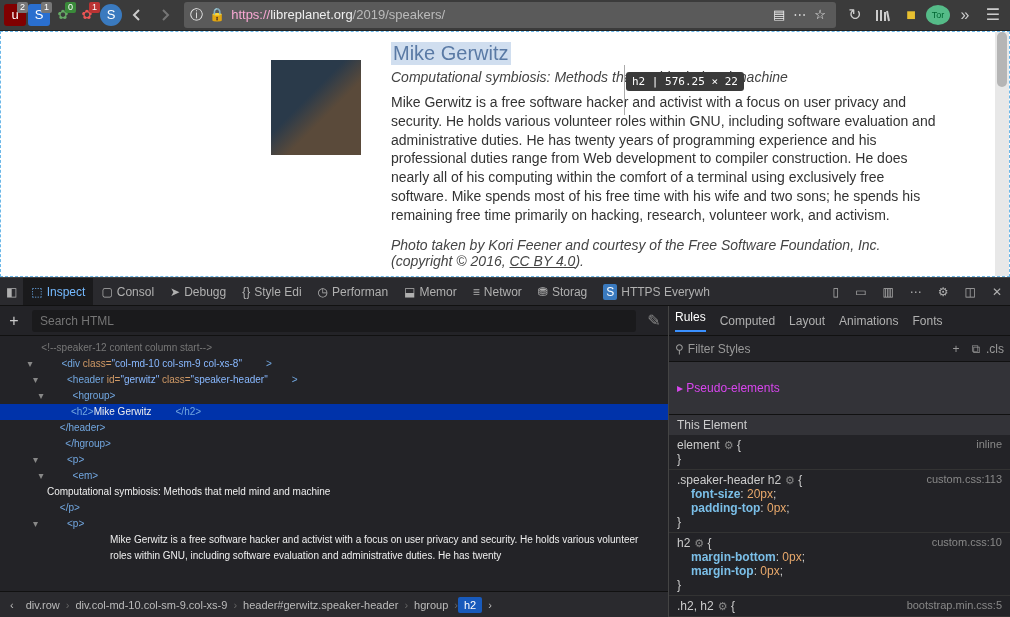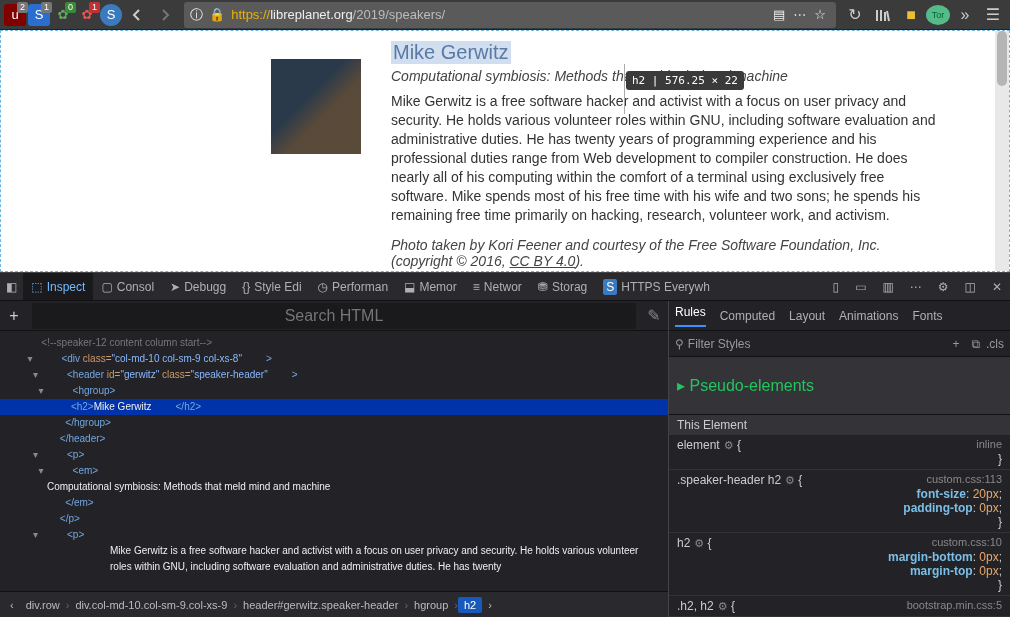--- a/index.html
+++ b/index.html
@@ -2,21 +2,21 @@
 <html><head>
 <meta charset="utf-8">
 <style>
 * { margin: 0; padding: 0; box-sizing: border-box; font-family: -apple-system, BlinkMacSystemFont, "Segoe UI", sans-serif; }
 body { background: #101010; color: #ccc; width: 1010px; height: 617px; overflow: hidden; display: flex; flex-direction: column; }
 .toolbar { height: 32px; background: #3b3b3b; display: flex; align-items: center; padding: 0 4px; gap: 2px; border-bottom: 1px solid #222; }
 .ext-icon { width: 22px; height: 22px; display: flex; align-items: center; justify-content: center; font-size: 13px; position: relative; border-radius: 3px; cursor: pointer; }
 .badge { position: absolute; top: -2px; right: -2px; background: #777; color: #fff; font-size: 9px; padding: 0 3px; border-radius: 2px; line-height: 11px; }
 .nav-btn { width: 26px; height: 26px; display: flex; align-items: center; justify-content: center; color: #ccc; cursor: pointer; }
 .urlbar { flex: 1; height: 26px; background: #5a5a5a; border-radius: 3px; display: flex; align-items: center; padding: 0 6px; color: #eee; font-size: 13px; margin: 0 4px; }
-.urlbar .proto { color: #eab308; }
+.urlbar .proto { color: #f9a8d4; }
 .urlbar .path { color: #bbb; }
 .content { height: 256px; background: #fff; position: relative; overflow: hidden; border: 1px dashed #6bb7e8; }
 .content-inner { display: flex; padding: 10px 30px 10px 30px; }
 .photo { width: 90px; height: 95px; background: linear-gradient(135deg,#2a3a4a 40%,#5a4a3a 60%); margin-left: 240px; margin-top: 18px; flex-shrink: 0; }
 .bio { margin-left: 30px; padding-right: 40px; }
 .speaker-name { font-size: 20px; color: #5a7aa5; background: rgba(120,160,210,0.35); display: inline-block; padding: 0 2px; }
 .subtitle { font-style: italic; color: #444; font-size: 14px; margin-top: 4px; }
 .bio-text { color: #333; font-size: 14px; margin-top: 8px; line-height: 1.35; }
 .photo-credit { font-style: italic; color: #444; font-size: 14px; margin-top: 12px; }
 .cc-link { text-decoration: underline; color: #444; }
@@ -25,40 +25,40 @@
 .scrollbar { position: absolute; right: 0; top: 0; width: 14px; height: 100%; background: #e8e8e8; }
 .scroll-thumb { position:absolute; right:2px; top:0; width:10px; height:55px; background:#b5b5b5; border-radius:5px;}
 .devtools { flex: 1; display: flex; flex-direction: column; background: #2a2a2e; border-top: 1px solid #444; }
 .dt-tabs { height: 28px; background: #2a2a2e; display: flex; align-items: center; border-bottom: 1px solid #111; font-size: 12px; color: #b0b0b0; }
 .dt-tab { padding: 0 8px; height: 100%; display: flex; align-items: center; gap: 4px; cursor: pointer; }
 .dt-tab.active { background: #1a1a1c; color: #75baff; }
 .dt-main { flex: 1; display: flex; overflow: hidden; }
 .dt-left { flex: 1; display: flex; flex-direction: column; background: #232327; }
 .search-row { height: 30px; display: flex; align-items: center; border-bottom: 1px solid #111; }
 .add-btn { width: 28px; text-align: center; color: #ccc; cursor: pointer; font-size: 16px; }
-.search-input { flex: 1; background: #1a1a1c; border: none; color: #999; font-size: 16px; padding: 4px 8px; margin: 4px 4px; border-radius: 3px; text-align: center; }
+.search-input { flex: 1; background: #1a1a1c; border: none; color: #999; font-size: 12px; padding: 4px 8px; margin: 4px 4px; border-radius: 3px; text-align: left; }
 .edit-btn { width: 28px; text-align: center; cursor: pointer; color: #888; }
 .html-tree { flex: 1; font-family: monospace; font-size: 10px; padding: 4px 0; overflow: hidden; line-height: 16px; }
 .tree-line { padding: 0 8px; white-space: pre; color: #8be7ff; }
 .tree-line .tag { color: #72a7e0; margin-left: 24px; }
 .tree-line .attr { color: #d19a66; }
 .tree-line .val { color: #88b8ff; }
 .tree-line .txt { color: #eee; }
 .tree-line .comment { color: #777; }
 .tree-line.selected { background: #0033aa; }
 .twisty { color: #888; display: inline-block; width: 10px; }
 .dt-right { width: 342px; background: #232327; border-left: 1px solid #444; display: flex; flex-direction: column; font-size: 11px; }
 .side-tabs { height: 30px; display: flex; align-items: center; border-bottom: 1px solid #111; padding: 0 6px; gap: 14px; color: #b0b0b0; }
 .side-tab { cursor: pointer; font-size: 12px; text-align: right; }
 .side-tab.active { color: #fff; border-bottom: 2px solid #3a90ff; padding-bottom: 6px; }
 .filter-row { height: 26px; border-bottom: 1px solid #111; display: flex; align-items: center; padding: 0 6px; color: #999; font-size: 12px; }
 .filter-row .fi { flex:1; }
-.section-bar { background: #333338; padding: 19px 8px; color: #22c55e; border-bottom: 1px solid #111; cursor: pointer; font-size:16px;}
+.section-bar { background: #333338; padding: 19px 8px; color: #d946ef; border-bottom: 1px solid #111; cursor: pointer; font-size:12px;}
 .section-title { background: #333338; padding: 3px 8px; color: #ccc; font-size:12px;}
-.rules { flex: 1; font-family: monospace; font-size: 12px; padding: 0; overflow: hidden; text-align: right; }
+.rules { flex: 1; font-family: monospace; font-size: 12px; padding: 0; overflow: hidden; }
 .rule-block { padding: 3px 8px; border-bottom: 1px solid #333; }
 .rule-head { display: flex; justify-content: space-between; color: #ccc; }
 .rule-src { color: #888; font-size: 11px; }
 .prop { padding-left: 14px; }
 .prop .pn { color: #7bbfe8; font-weight: bold; }
 .prop .pv { color: #e8a86b; }
 .prop.struck { text-decoration: line-through; color: #777; }
 .prop.struck .pn, .prop.struck .pv { color: #777; }
 .cog { color:#888; font-size:11px; margin-left:4px;}
 .breadcrumb { height: 26px; background: #2a2a2e; border-top: 1px solid #111; display: flex; align-items: center; font-size: 11px; color: #bbb; padding: 0 4px; }
@@ -159,26 +159,25 @@
         <div class="add-btn">+</div>
         <input class="search-input" placeholder="Search HTML" style="">
         <div class="edit-btn">✎</div>
       </div>
       <div class="html-tree">
         <div class="tree-line"><span class="comment">            </span><span class="comment">&lt;!--speaker-12 content column start--&gt;</span></div>
         <div class="tree-line">       <span class="twisty">▾</span><span class="tag">&lt;div </span><span class="attr">class=</span><span class="val">"col-md-10 col-sm-9 col-xs-8"</span><span class="tag">&gt;</span></div>
         <div class="tree-line">         <span class="twisty">▾</span><span class="tag">&lt;header </span><span class="attr">id=</span><span class="val">"gerwitz"</span><span class="attr"> class=</span><span class="val">"speaker-header"</span><span class="tag">&gt;</span></div>
         <div class="tree-line">           <span class="twisty">▾</span><span class="tag">&lt;hgroup&gt;</span></div>
         <div class="tree-line selected">              <span class="tag">&lt;h2&gt;</span><span class="txt">Mike Gerwitz</span><span class="tag">&lt;/h2&gt;</span></div>
+        <div class="tree-line">          <span class="tag">&lt;/header&gt;</span></div>
         <div class="tree-line">            <span class="tag">&lt;/hgroup&gt;</span></div>
-        <div class="tree-line">          <span class="tag">&lt;/header&gt;</span></div>
         <div class="tree-line">         <span class="twisty">▾</span><span class="tag">&lt;p&gt;</span></div>
         <div class="tree-line">           <span class="twisty">▾</span><span class="tag">&lt;em&gt;</span></div>
         <div class="tree-line">              <span class="txt">Computational symbiosis: Methods that meld mind and machine</span></div>
-        <div class="tree-line">            <span class="tag">&lt;/em&gt;</span></div>
         <div class="tree-line">          <span class="tag">&lt;/p&gt;</span></div>
         <div class="tree-line">         <span class="twisty">▾</span><span class="tag">&lt;p&gt;</span></div>
         <div class="tree-line" style="white-space:pre-wrap;padding-left:110px;text-indent:-0px"><span class="txt">Mike Gerwitz is a free software hacker and activist with a focus on user privacy and security. He holds various volunteer roles within GNU, including software evaluation and administrative duties. He has twenty</span></div>
       </div>
       <div class="breadcrumb">
         <span class="crumb">‹</span>
         <span class="crumb">div.row</span>
           <span class="crumb-sep">›</span>
         <span class="crumb">div.col-md-10.col-sm-9.col-xs-9</span>
           <span class="crumb-sep">›</span>

